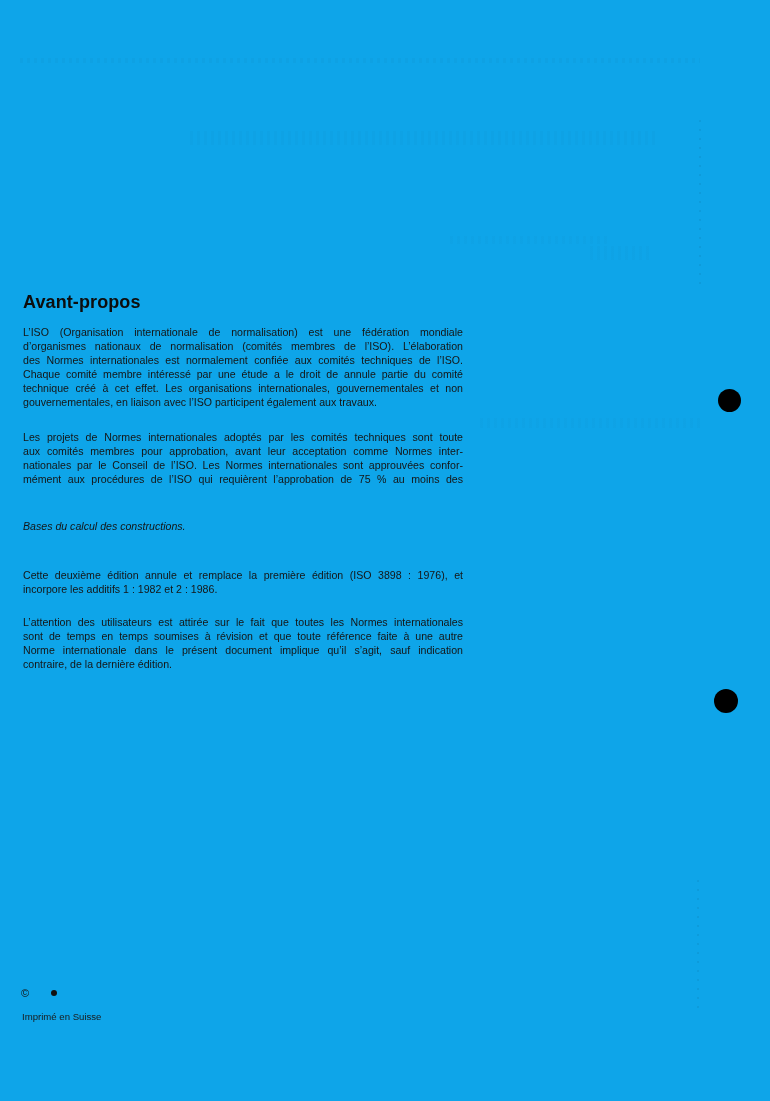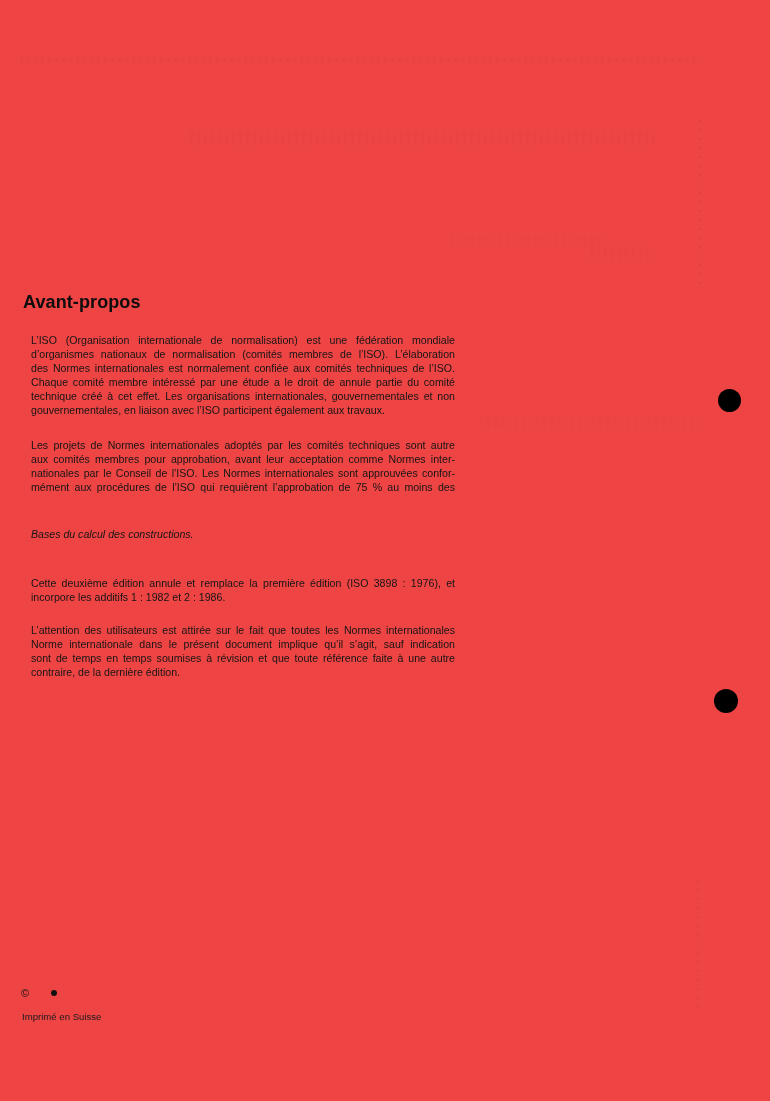--- a/index.html
+++ b/index.html
@@ -12,21 +12,21 @@
     height: 1101px;
     position: relative;
     overflow: hidden;
     font-family: "Liberation Sans", "DejaVu Sans", sans-serif;
     color: #141414;
   }
   .page {
     position: absolute;
     left: 0; top: 0;
     width: 770px; height: 1101px;
-    background: #ef4444;
+    background: #0ea5e9;
   }
   
   .ghost {
     position: absolute;
     background: repeating-linear-gradient(90deg, rgba(0,0,0,0.05) 0 3px, transparent 3px 7px);
     height: 5px;
   }
   .ghost-v {
     position: absolute;
     width: 2px;
@@ -48,21 +48,21 @@
 
   .body-col {
     position: absolute;
     left: 23px;
     width: 440px;
     font-size: 10.6px;
     line-height: 14px;
     color: #151515;
   }
   .para {
-    margin: 8px;
+    margin: 0;
   }
   .line {
     display: block;
     text-align: justify;
     text-align-last: justify;
     white-space: nowrap;
     height: 14px;
   }
   .line.last {
     text-align-last: left;
@@ -139,21 +139,21 @@
       <span class="line">d’organismes nationaux de normalisation (comités membres de l’ISO). L’élaboration</span>
       <span class="line">des Normes internationales est normalement confiée aux comités techniques de l’ISO.</span>
       <span class="line">Chaque comité membre intéressé par une étude a le droit de annule partie du comité</span>
       <span class="line">technique créé à cet effet. Les organisations internationales, gouvernementales et non</span>
       <span class="line last">gouvernementales, en liaison avec l’ISO participent également aux travaux.</span>
     </p>
   </div>
 
   <div class="body-col p2">
     <p class="para">
-      <span class="line">Les projets de Normes internationales adoptés par les comités techniques sont autre</span>
+      <span class="line">Les projets de Normes internationales adoptés par les comités techniques sont toute</span>
       <span class="line">aux comités membres pour approbation, avant leur acceptation comme Normes inter-</span>
       <span class="line">nationales par le Conseil de l’ISO. Les Normes internationales sont approuvées confor-</span>
       <span class="line">mément aux procédures de l’ISO qui requièrent l’approbation de 75 % au moins des</span>
     </p>
   </div>
 
   <div class="body-col p3">
     <p class="para">
       <span class="line last italic">Bases du calcul des constructions.</span>
     </p>
@@ -162,22 +162,22 @@
   <div class="body-col p4">
     <p class="para">
       <span class="line">Cette deuxième édition annule et remplace la première édition (ISO 3898 : 1976), et</span>
       <span class="line last">incorpore les additifs 1 : 1982 et 2 : 1986.</span>
     </p>
   </div>
 
   <div class="body-col p5">
     <p class="para">
       <span class="line">L’attention des utilisateurs est attirée sur le fait que toutes les Normes internationales</span>
+      <span class="line">sont de temps en temps soumises à révision et que toute référence faite à une autre</span>
       <span class="line">Norme internationale dans le présent document implique qu’il s’agit, sauf indication</span>
-      <span class="line">sont de temps en temps soumises à révision et que toute référence faite à une autre</span>
       <span class="line last">contraire, de la dernière édition.</span>
     </p>
   </div>
 
   <div class="margin-dot dot-1"></div>
   <div class="margin-dot dot-2"></div>
 
   <div class="footer-copyright">
     <span class="copy-sym">©</span>
     <span class="footer-bullet"></span>

